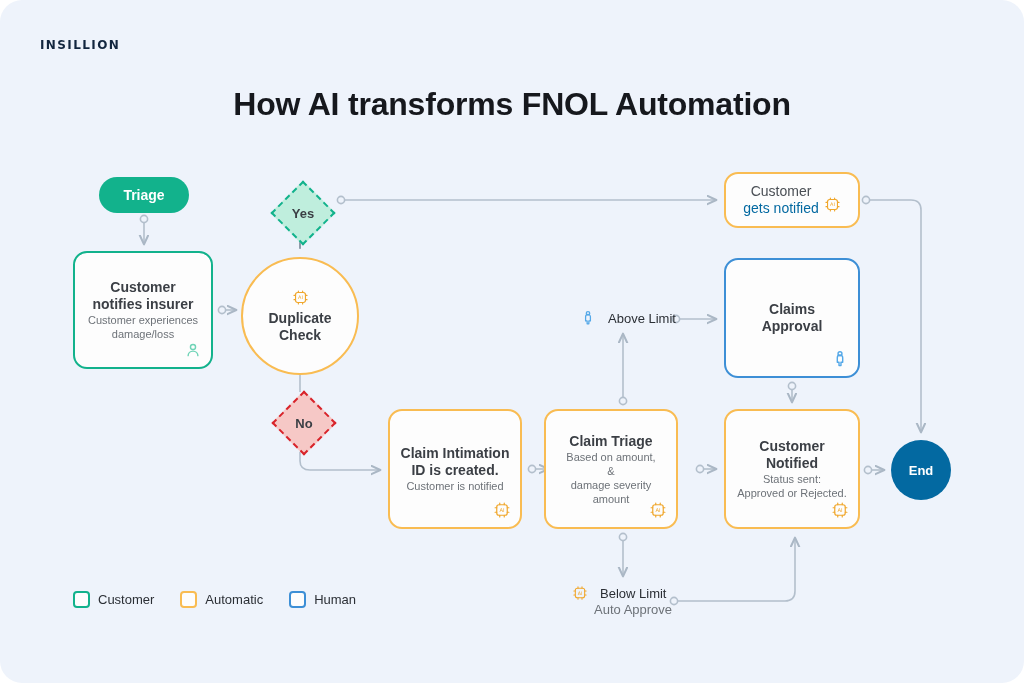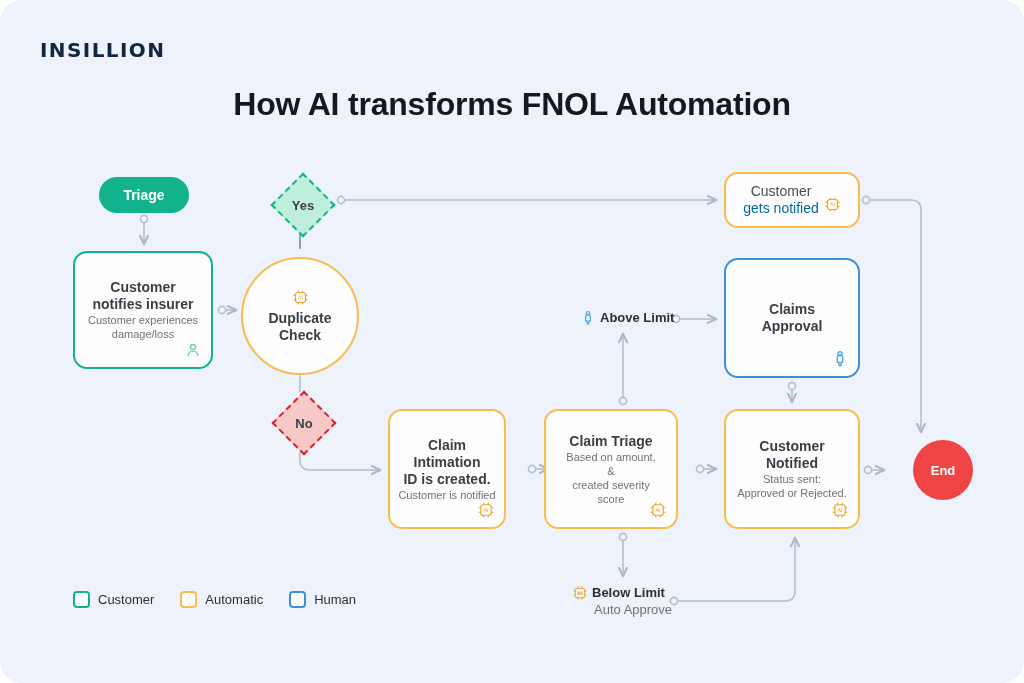--- a/index.html
+++ b/index.html
@@ -1,19 +1,19 @@
 <!DOCTYPE html>
 <html><head>
 <meta charset="utf-8">
 <style>
   html,body{margin:0;padding:0;background:#fff;}
   body{width:1024px;height:683px;font-family:"Liberation Sans",sans-serif;}
   #canvas{position:relative;width:1024px;height:683px;background:#eef3fb;border-radius:22px;overflow:hidden;}
 
-  .logo{position:absolute;left:40px;top:38px;font-size:20px;font-weight:700;letter-spacing:1.4px;color:#12263f;font-family:"DejaVu Sans",sans-serif;text-align:center;}
+  .logo{position:absolute;left:40px;top:38px;font-size:12px;font-weight:700;letter-spacing:1.4px;color:#12263f;font-family:"DejaVu Sans",sans-serif;text-align:center;}
 
   .title{position:absolute;left:0;top:86px;width:1024px;text-align:center;font-size:32px;font-weight:700;color:#16181d;letter-spacing:-0.2px;}
 
   svg.wires{position:absolute;left:0;top:0;width:1024px;height:683px;overflow:visible;}
 
   .node{position:absolute;box-sizing:border-box;background:#fdfdfd;display:flex;flex-direction:column;align-items:center;justify-content:center;text-align:center;}
 
   .pill-start{left:99px;top:177px;width:90px;height:36px;border-radius:19px;background:#12b28c;color:#fff;font-size:14px;font-weight:700;display:flex;align-items:center;justify-content:center;position:absolute;}
 
   .box{border-radius:14px;border:2.5px solid #ccc;}
@@ -22,38 +22,38 @@
   .green{border-color:#12b28c;}
   .orange{border-color:#f9bc52;}
   .blue{border-color:#3d8fd6;}
 
   .n-customer{left:73px;top:251px;width:140px;height:118px;padding:0 10px;}
   .n-dupcheck{left:241px;top:257px;width:118px;height:118px;border-radius:50%;border:2.5px solid #f9bc52;}
   .n-dupcheck .t{font-size:14px;font-weight:700;color:#3b3f45;line-height:17px;}
   .n-getnotified{left:724px;top:172px;width:136px;height:56px;}
   .n-getnotified .row{display:flex;align-items:center;gap:5px;}
   .n-approval{left:724px;top:258px;width:136px;height:120px;text-align:center;}
-  .n-intimation{left:388px;top:409px;width:118px;height:120px;padding:0 8px;}
+  .n-intimation{left:388px;top:409px;width:134px;height:120px;padding:0 8px;}
   .n-triage{left:544px;top:409px;width:134px;height:120px;padding:0 20px;}
   .n-custnotified{left:724px;top:409px;width:136px;height:120px;padding:0 8px;}
 
-  .end{position:absolute;left:913px;top:440px;width:60px;height:60px;border-radius:50%;background:#ef4444;color:#fff;display:flex;align-items:center;justify-content:center;font-size:13px;font-weight:700;}
+  .end{position:absolute;left:891px;top:440px;width:60px;height:60px;border-radius:50%;background:#0369a1;color:#fff;display:flex;align-items:center;justify-content:center;font-size:13px;font-weight:700;}
 
   .diamond{position:absolute;display:flex;align-items:center;justify-content:center;}
   .diamond .dm{position:absolute;width:46px;height:46px;transform:rotate(45deg);box-sizing:border-box;}
   .diamond .lbl{position:relative;font-size:13px;font-weight:700;z-index:2;}
-  .d-yes{left:270px;top:172px;width:66px;height:66px;justify-content:center;}
+  .d-yes{left:270px;top:180px;width:66px;height:66px;justify-content:center;}
   .d-yes .dm{border:2px dashed #12b28c;background:#bfeedd;}
   .d-yes .lbl{color:#3b3f45;}
   .d-no{left:271px;top:390px;width:66px;height:66px;}
   .d-no .dm{border:2px dashed #d8232a;background:#f6c8c6;}
   .d-no .lbl{color:#3b3f45;}
 
   .inline-label{position:absolute;display:flex;flex-direction:column;align-items:flex-start;}
-  .inline-label .hd{display:flex;align-items:flex-start;gap:4px;font-size:13px;font-weight:700;color:#2b2f35;}
+  .inline-label .hd{display:flex;align-items:center;gap:12px;font-size:13px;font-weight:400;color:#2b2f35;}
   .inline-label .sub{font-size:13px;color:#6d7278;margin-left:22px;margin-top:1px;}
   .l-above{left:580px;top:310px;}
   .l-below{left:572px;top:585px;}
   .corner-icon{position:absolute;right:9px;bottom:8px;width:18px;height:18px;}
 
   .legend{position:absolute;left:73px;top:591px;display:flex;align-items:center;gap:26px;}
   .legend .item{display:flex;align-items:center;gap:8px;font-size:13px;color:#2b2f35;}
   .legend .sw{width:17px;height:17px;border-radius:4px;border:2px solid #999;background:#fdfdfd;box-sizing:border-box;}
   .sw.g{border-color:#12b28c;} .sw.o{border-color:#f9bc52;} .sw.b{border-color:#3d8fd6;}
 </style>
@@ -188,21 +188,21 @@
       <text x="12" y="14.6" font-size="7" fill="#f0a72c" stroke="none" text-anchor="middle" font-family="DejaVu Sans, sans-serif">AI</text>
     </svg>
   </div>
 
   <div class="node box orange n-triage">
     <div class="t">
       <div>Claim Triage</div>
     </div>
     <div class="s">
       <div>Based on amount, &amp;</div>
-      <div>created severity score</div>
+      <div>damage severity amount</div>
     </div>
     <svg class="corner-icon" viewBox="0 0 24 24" fill="none" stroke="#f0a72c" stroke-width="1.6" stroke-linecap="round">
       <rect x="5" y="5" width="14" height="14" rx="3"></rect>
       <path d="M9 2.8v2.2M15 2.8v2.2M9 19v2.2M15 19v2.2M2.8 9h2.2M2.8 15h2.2M19 9h2.2M19 15h2.2"></path>
       <text x="12" y="14.6" font-size="7" fill="#f0a72c" stroke="none" text-anchor="middle" font-family="DejaVu Sans, sans-serif">AI</text>
     </svg>
   </div>
 
   <div class="node box orange n-custnotified">
     <div class="t">

